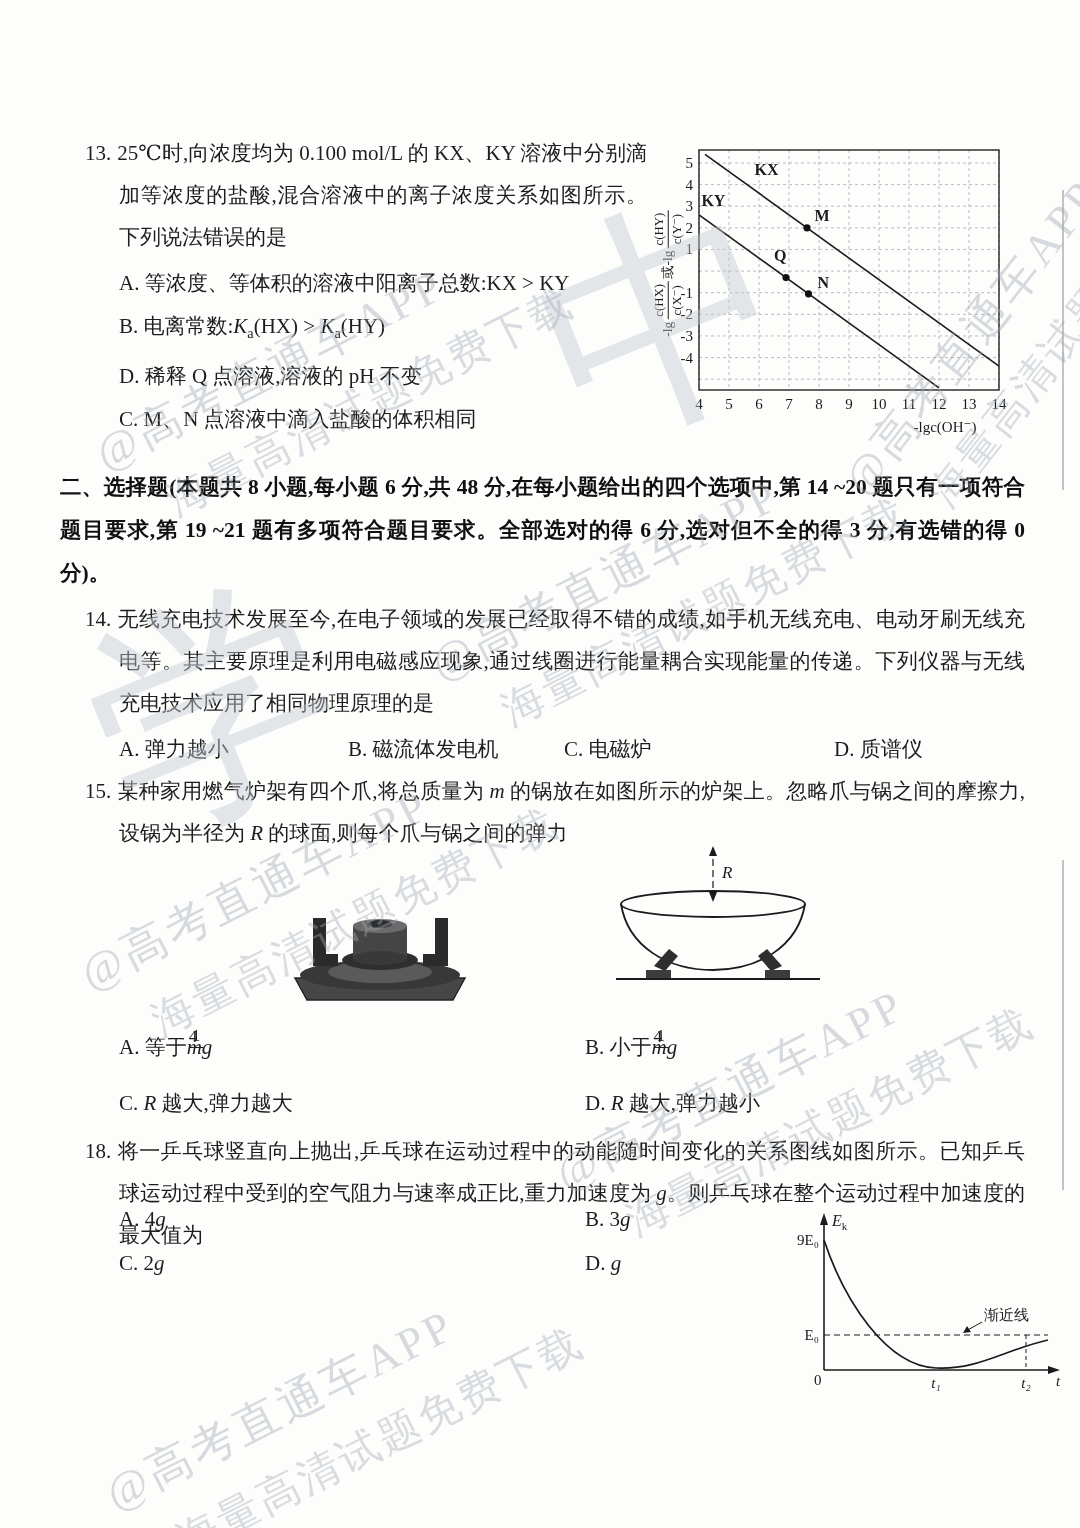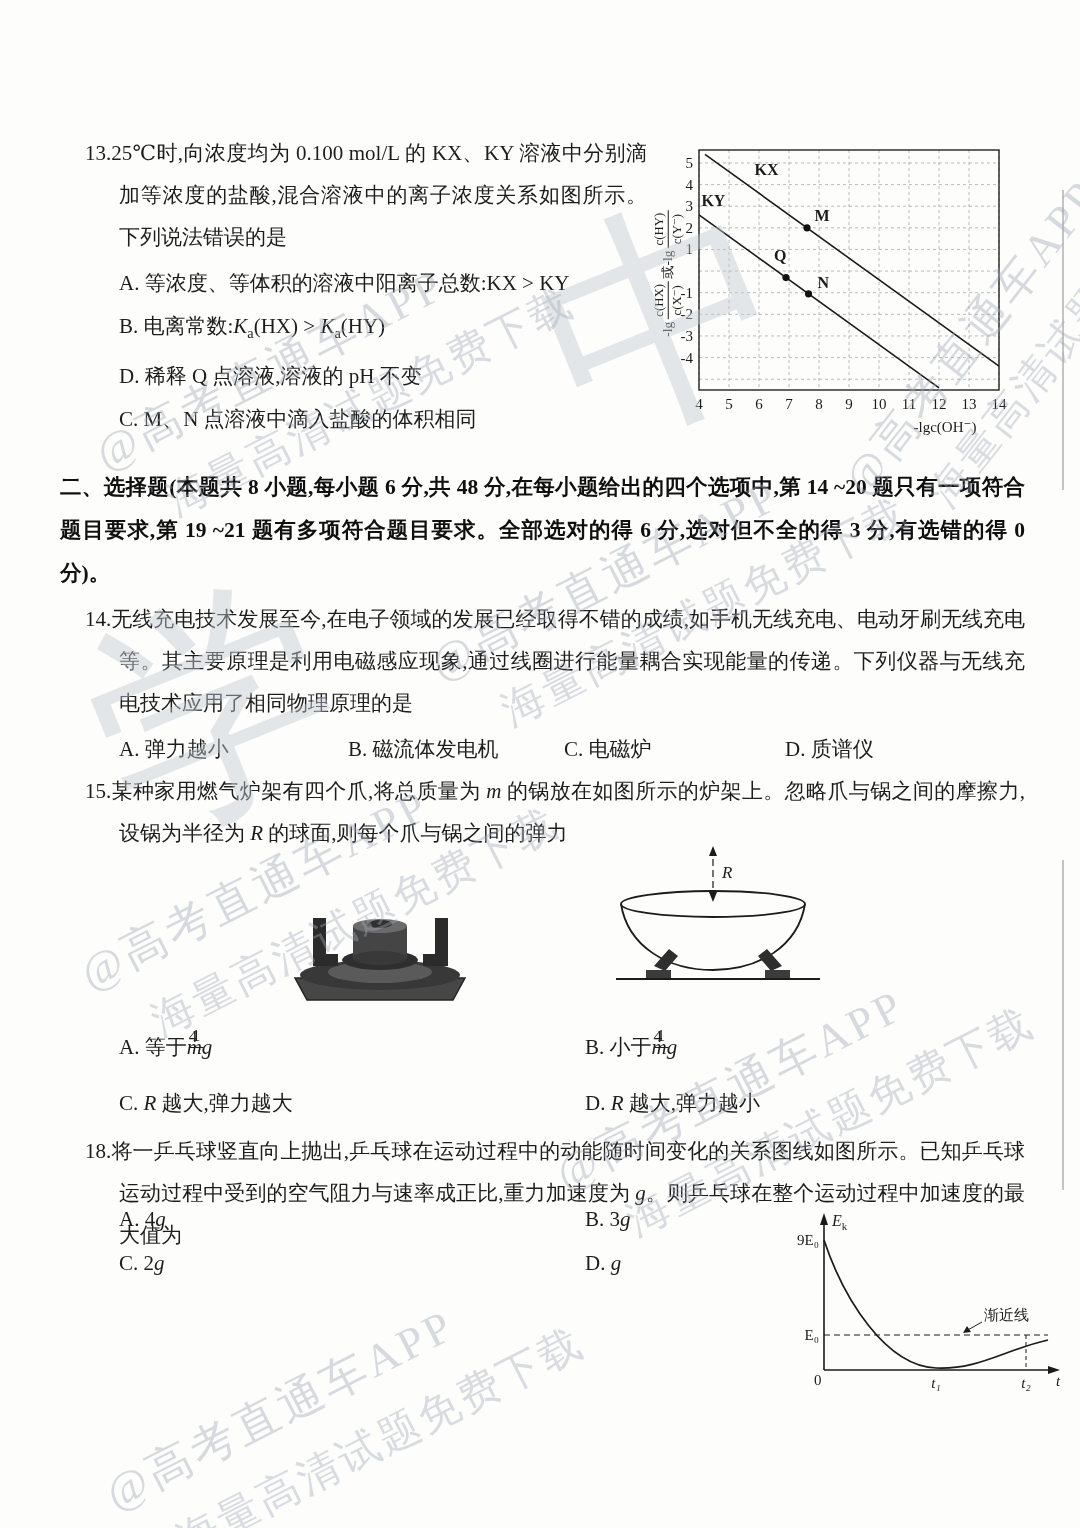--- a/index.html
+++ b/index.html
@@ -1,21 +1,21 @@
 <!DOCTYPE html>
 <html><head>
 <meta charset="utf-8">
 <style>
   *{margin:0;padding:0;box-sizing:border-box}
   html,body{width:1080px;height:1528px}
   body{position:relative;background:#f3f3f1;font-family:"Liberation Serif","DejaVu Serif",serif;color:#1d1d1d;overflow:hidden}
   .page{position:absolute;inset:0;background:#fdfdfc}
   .q{position:absolute;font-size:21px;line-height:42px;text-align:justify}
   .qtext{padding-left:34px;text-indent:-34px}
-  .qnum{}
+  .qnum{margin-right:6px}
   .opts-col{margin-left:34px;margin-top:4px}
   .opts-col .opt{line-height:43px}
   .row{position:relative;height:46px}
   .row span{position:absolute;white-space:nowrap}
   .sec-title{position:absolute;font-size:21.5px;line-height:43px;font-weight:bold;color:#101010;text-align:justify}
   .frac{display:inline-block;vertical-align:-0.6em;text-align:center;line-height:1.15;margin:0 2px;font-size:0.82em}
   .frac .fn{display:block;border-bottom:1.4px solid currentColor;padding:0 3px 1px}
   .frac .fd{display:block;padding-top:1px}
   sub{font-size:0.68em}
   svg text{font-family:"Liberation Serif","DejaVu Serif",serif;fill:#1b1b1b}
@@ -113,21 +113,21 @@
   <div class="sec-title" style="left:60px;top:466px;width:965px">二、选择题(本题共 8 小题,每小题 6 分,共 48 分,在每小题给出的四个选项中,第 14 ~20 题只有一项符合题目要求,第 19 ~21 题有多项符合题目要求。全部选对的得 6 分,选对但不全的得 3 分,有选错的得 0 分)。</div>
 
   <div class="q" style="left:85px;top:598px;width:940px">
     <div class="qtext">
       <span class="qnum">14.</span><span>无线充电技术发展至今,在电子领域的发展已经取得不错的成绩,如手机无线充电、电动牙刷无线充电等。其主要原理是利用电磁感应现象,通过线圈进行能量耦合实现能量的传递。下列仪器与无线充电技术应用了相同物理原理的是</span>
     </div>
     <div class="row" style="margin-top:4px">
       <span style="left:34px">A. 弹力越小</span>
       <span style="left:263px">B. 磁流体发电机</span>
       <span style="left:479px">C. 电磁炉</span>
-      <span style="left:700px">D. 质谱仪</span>
+      <span style="left:749px">D. 质谱仪</span>
     </div>
   </div>
 
   <div class="q" style="left:85px;top:770px;width:940px">
     <div class="qtext">
       <span class="qnum">15.</span><span>某种家用燃气炉架有四个爪,将总质量为 <i>m</i> 的锅放在如图所示的炉架上。忽略爪与锅之间的摩擦力,设锅为半径为 <i>R</i> 的球面,则每个爪与锅之间的弹力</span>
     </div>
   </div>
 
   <svg viewBox="0 0 195 128" width="195" height="128" style="position:absolute;left:283px;top:878px">

